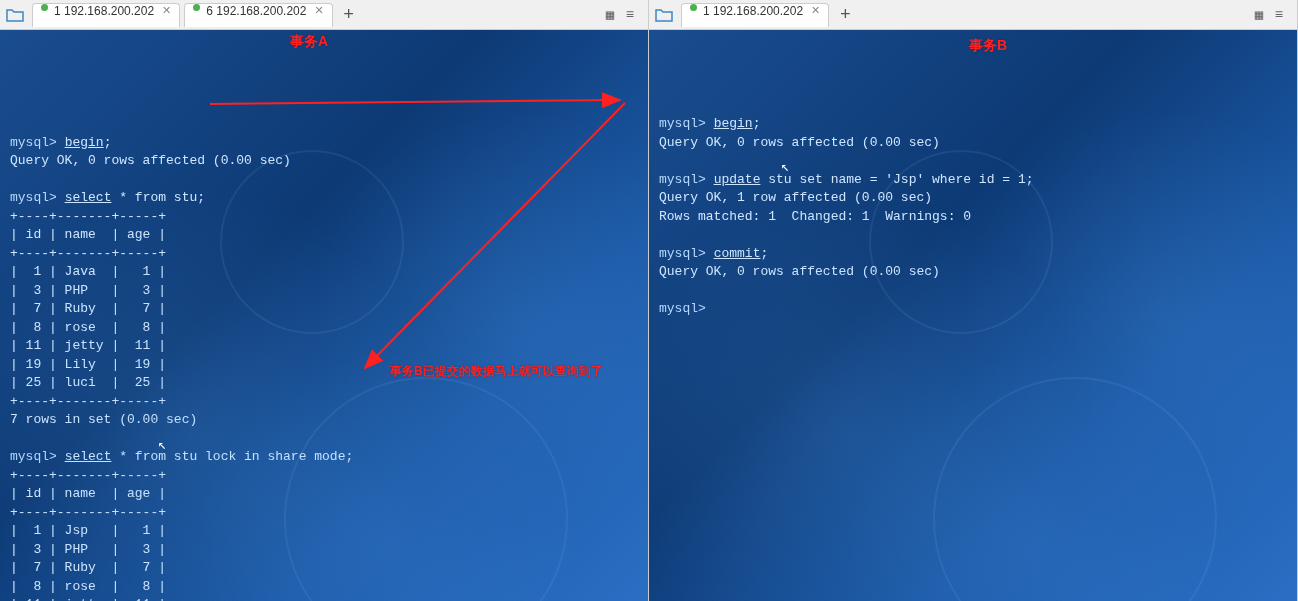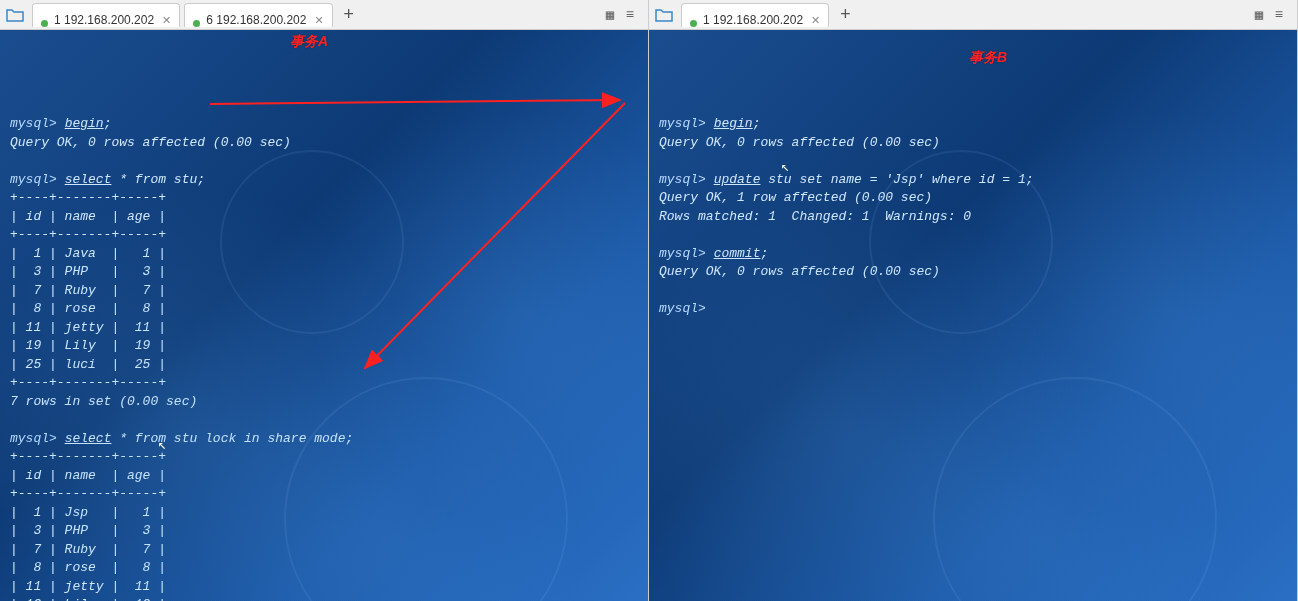--- a/index.html
+++ b/index.html
@@ -39,21 +39,21 @@
       margin-right: 6px;
       cursor: pointer;
     }
     .tab {
       background: #fff;
       border: 1px solid #ccc;
       border-bottom: none;
       border-radius: 4px 4px 0 0;
       height: 24px;
       display: flex;
-      align-items: flex-end;
+      align-items: flex-start;
       padding: 0 8px;
       margin-right: 4px;
       font-family: -apple-system, "Segoe UI", sans-serif;
       font-size: 12px;
       color: #333;
       cursor: pointer;
     }
     .tab .dot {
       width: 7px;
       height: 7px;
@@ -95,21 +95,20 @@
     }
     .terminal {
       flex: 1;
       background: linear-gradient(135deg, #1a4d8f 0%, #0d3a75 40%, #1c5aa8 70%, #2a6fc4 100%);
       color: #cfe6ff;
       padding: 11px 10px;
       position: relative;
       overflow: hidden;
       line-height: 18.5px;
       white-space: pre;
-      font-style: italic;
     }
     .terminal::before {
       content: "";
       position: absolute;
       inset: 0;
       background:
         radial-gradient(circle at 30% 70%, rgba(100,180,255,0.15) 0%, transparent 40%),
         radial-gradient(circle at 80% 50%, rgba(100,180,255,0.12) 0%, transparent 35%),
         radial-gradient(circle at 60% 90%, rgba(100,180,255,0.1) 0%, transparent 30%);
       pointer-events: none;
@@ -140,21 +139,21 @@
     .annotation {
       position: absolute;
       color: #ff2020;
       font-family: "SimSun", sans-serif;
       font-size: 14px;
       font-weight: bold;
       z-index: 10;
       text-shadow: 0 0 2px rgba(0,0,0,0.3);
     }
     .annotation-left-top { top: 2px; left: 290px; }
-    .annotation-right-top { top: 18px; left: 320px; }
+    .annotation-right-top { top: 6px; left: 320px; }
     .annotation-left-mid { top: 332px; left: 390px; font-size: 12px; }
     svg.arrows {
       position: absolute;
       top: 30px;
       left: 0;
       width: 1298px;
       height: 571px;
       pointer-events: none;
       z-index: 20;
     }
@@ -188,20 +187,21 @@
     </div>
     <div class="add-tab">+</div>
     <div class="tabbar-right">
       <div class="view-icon">▦</div>
       <div class="view-icon">≡</div>
     </div>
   </div>
   <div class="terminal">
     <div class="bg-circles"></div>
     <div class="annotation annotation-left-top">事务A</div>
+    <div class="annotation annotation-left-mid">事务B已提交的数据马上就可以查询到了</div>
     <div id="term-left"><span class="prompt">mysql&gt;</span> <span class="cmd">begin</span>;
 Query OK, 0 rows affected (0.00 sec)
 
 <span class="prompt">mysql&gt;</span> <span class="cmd">select</span> * from stu;
 +----+-------+-----+
 | id | name  | age |
 +----+-------+-----+
 |  1 | Java  |   1 |
 |  3 | PHP   |   3 |
 |  7 | Ruby  |   7 |

